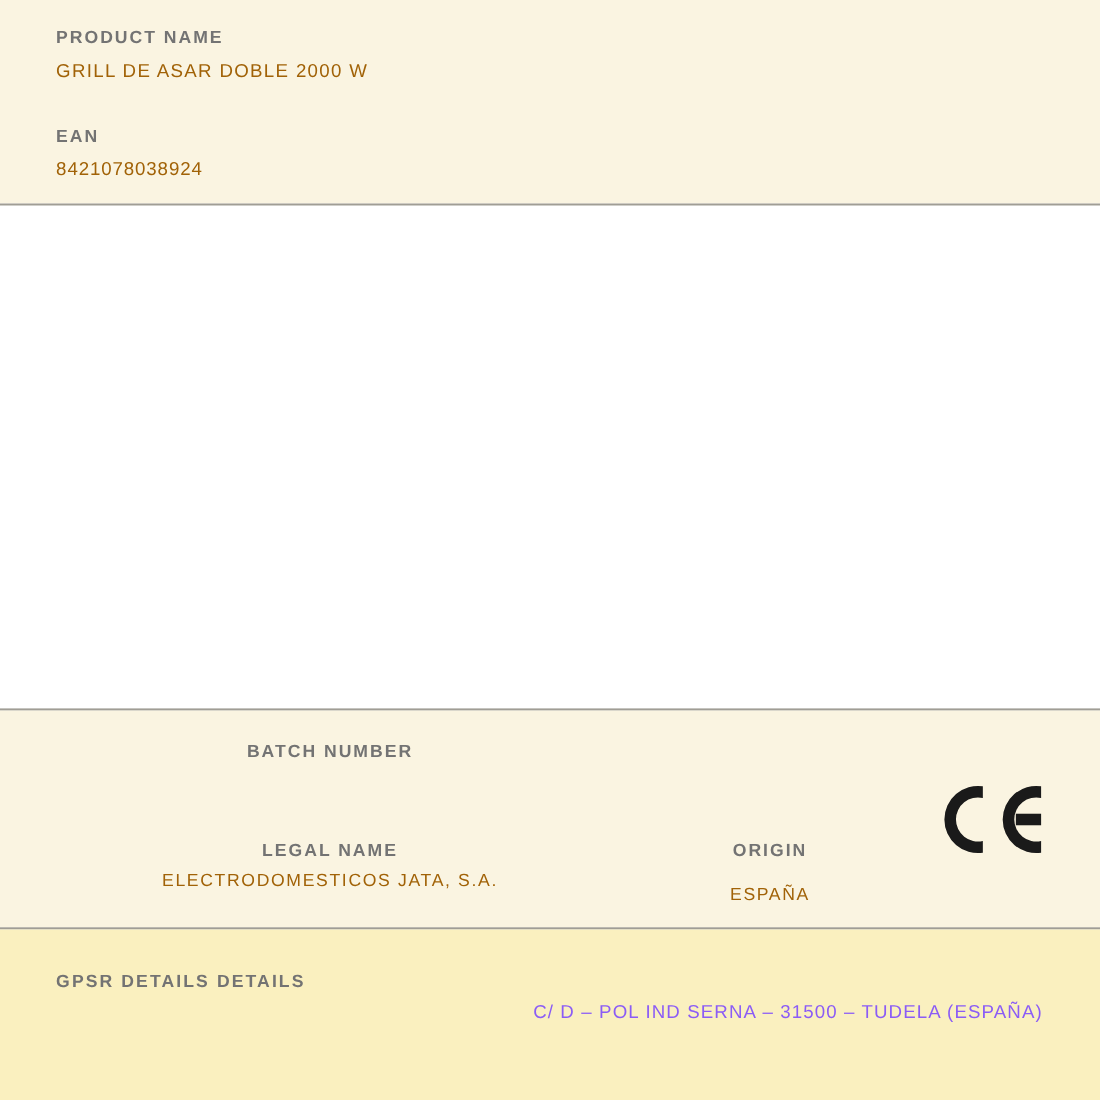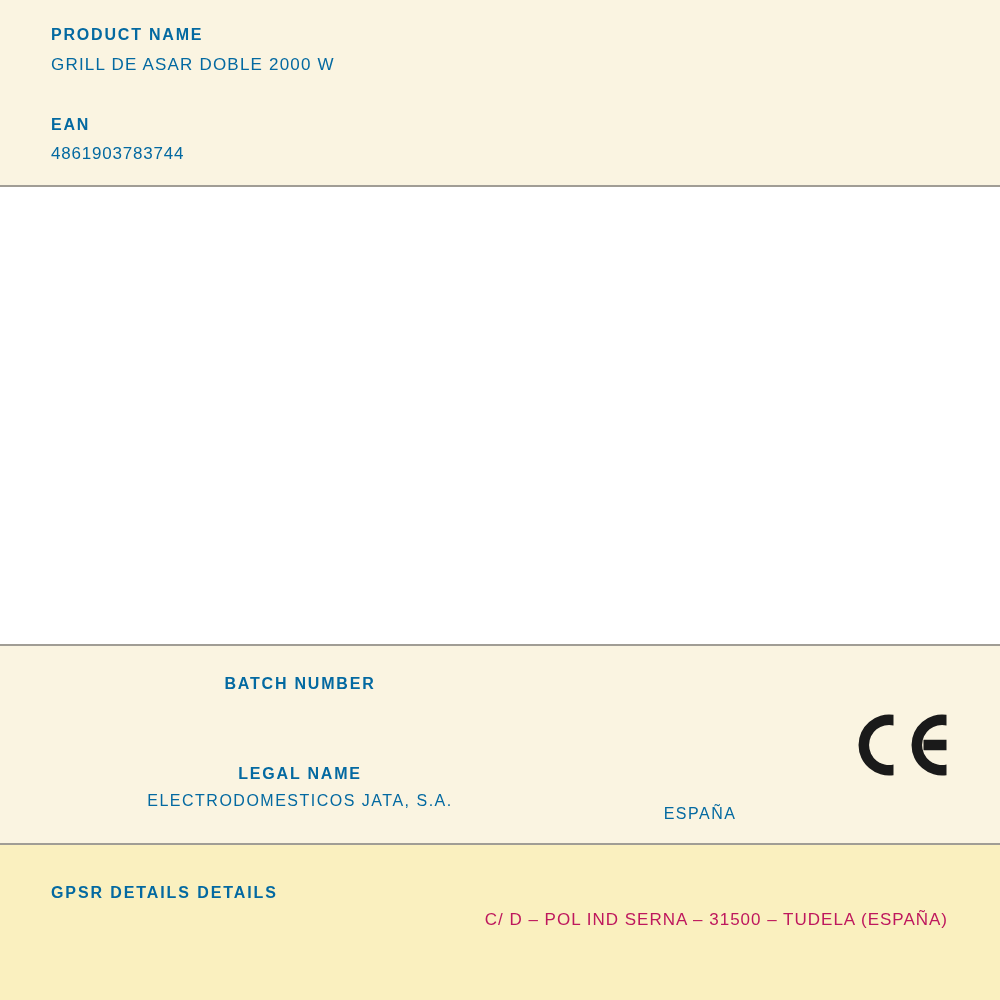--- a/index.html
+++ b/index.html
@@ -23,30 +23,30 @@
   .divider { position: absolute; left: 0; width: 1000px; height: 2px; background: #a09d95; }
   .div-1 { top: 185px; }
   .div-2 { top: 644px; }
   .div-3 { top: 843px; }
 
   .lbl {
     position: absolute;
     font-size: 16px;
     font-weight: bold;
     letter-spacing: 1.8px;
-    color: #0369a1;
+    color: #737373;
     line-height: 1;
     white-space: nowrap;
   }
   .val {
     position: absolute;
     font-size: 17px;
     font-weight: normal;
     letter-spacing: 1.2px;
-    color: #0369a1;
+    color: #a16207;
     line-height: 1;
     white-space: nowrap;
   }
   
   .pn-label  { left: 51px; top: 27px; }
   .pn-value  { left: 51px; top: 56px; }
   .ean-label { left: 51px; top: 117px; }
   .ean-value { left: 51px; top: 145px; letter-spacing: 0.8px; }
 
   
@@ -63,51 +63,52 @@
   .ce-fill { fill: #1a1a1a; }
 
   
   .gpsr-label { left: 51px; top: 885px; letter-spacing: 1.9px; }
   .gpsr-address {
     position: absolute;
     right: 52px;
     top: 911px;
     font-size: 17px;
     letter-spacing: 1px;
-    color: #be185d;
+    color: #8b5cf6;
     line-height: 1;
     white-space: nowrap;
     text-align: center;
   }
 </style>
 </head>
 <body>
 
 <div class="canvas">
 
   <section class="sec sec-top">
     <div class="lbl pn-label">PRODUCT NAME</div>
     <div class="val pn-value">GRILL DE ASAR DOBLE 2000 W</div>
     <div class="lbl ean-label">EAN</div>
-    <div class="val ean-value">4861903783744</div>
+    <div class="val ean-value">8421078038924</div>
   </section>
 
   <div class="divider div-1"></div>
 
   <section class="sec sec-blank"></section>
 
   <div class="divider div-2"></div>
 
   <section class="sec sec-detail"></section>
 
   <div class="col-left pos batch-label lbl" style="left:100px;">BATCH NUMBER</div>
 
   <div class="col-left pos legal-label lbl" style="left:100px;">LEGAL NAME</div>
   <div class="col-left pos legal-value val" style="left:100px;">ELECTRODOMESTICOS JATA, S.A.</div>
 
+  <div class="col-right pos origin-label lbl" style="left:500px;">ORIGIN</div>
   <div class="col-right pos origin-value val" style="left:500px;">ESPAÑA</div>
 
   <div class="ce-mark">
     <svg viewBox="0 0 89 62" xmlns="http://www.w3.org/2000/svg" aria-hidden="true">
       <path class="ce-fill" d="M 35.5 0.83 A 30.5 30.5 0 1 0 35.5 61.17 L 35.5 50.5 A 20 20 0 1 1 35.5 11.5 Z"></path>
       <path class="ce-fill" d="M 88.5 0.83 A 30.5 30.5 0 1 0 88.5 61.17 L 88.5 50.5 A 20 20 0 1 1 88.5 11.5 Z"></path>
       <rect class="ce-fill" x="65.5" y="25.75" width="23" height="10.5"></rect>
     </svg>
   </div>
 

